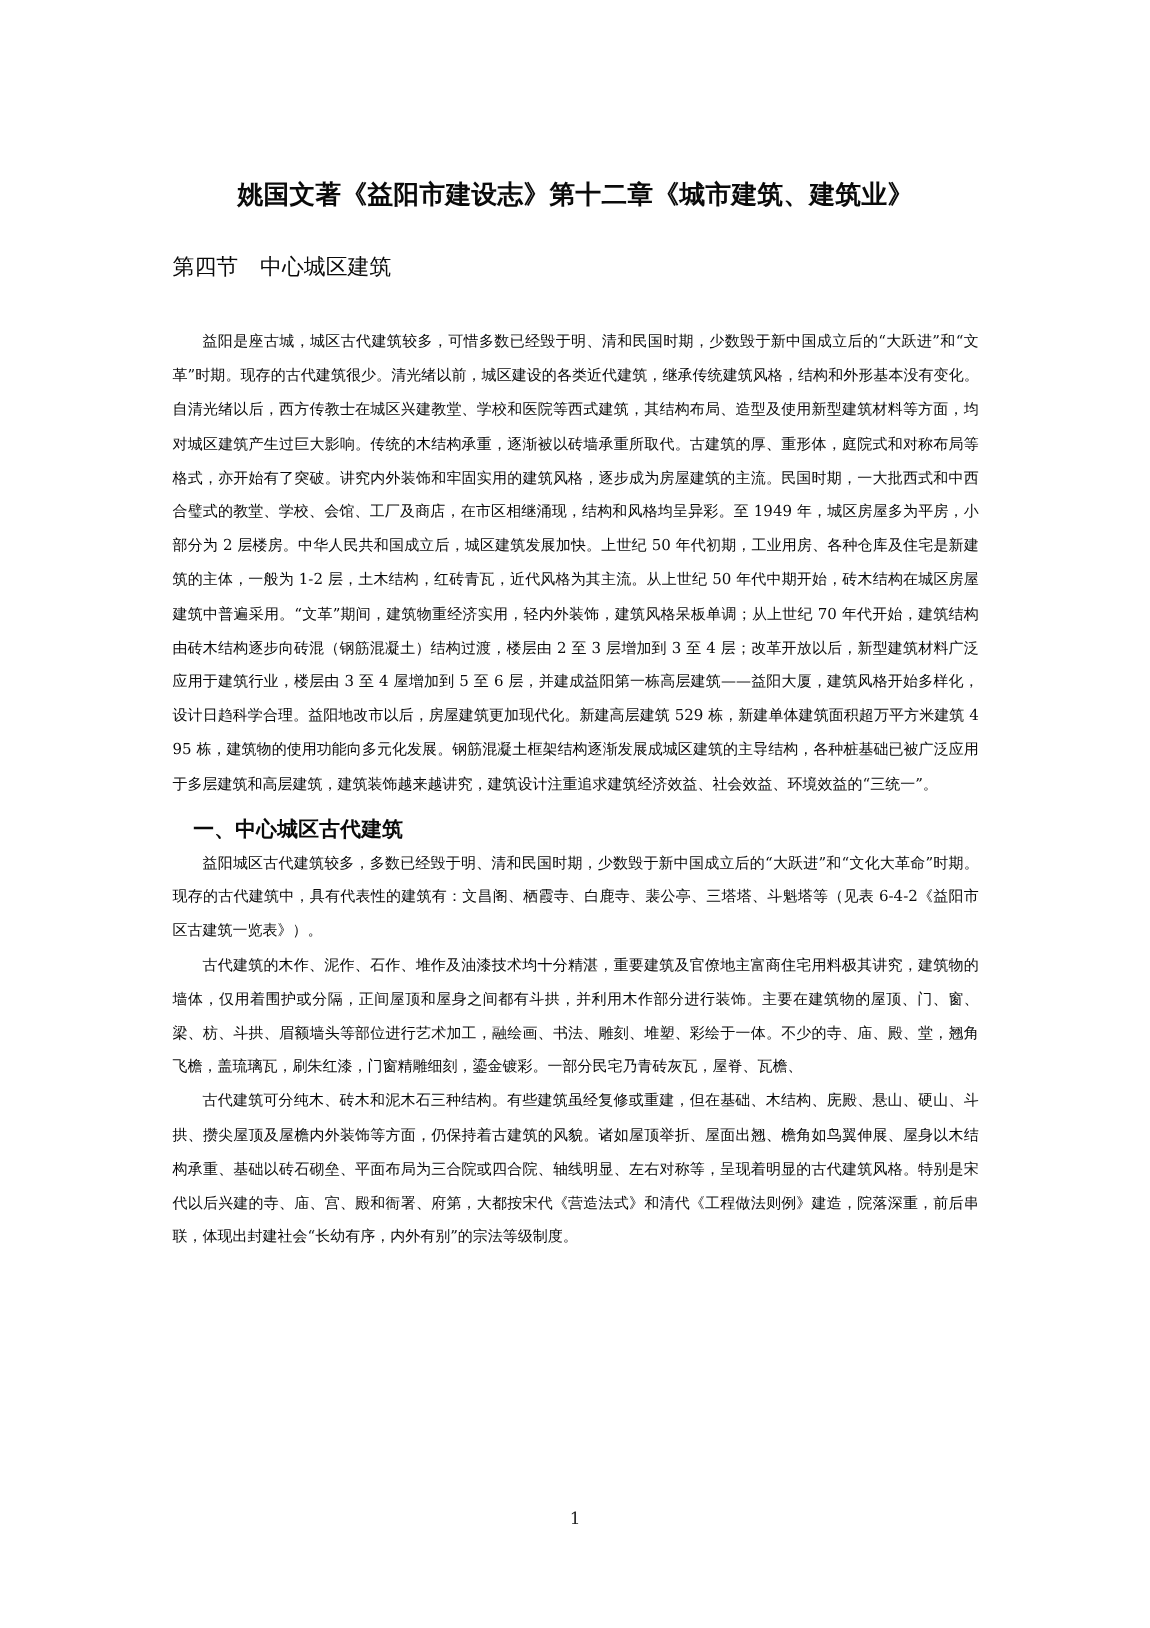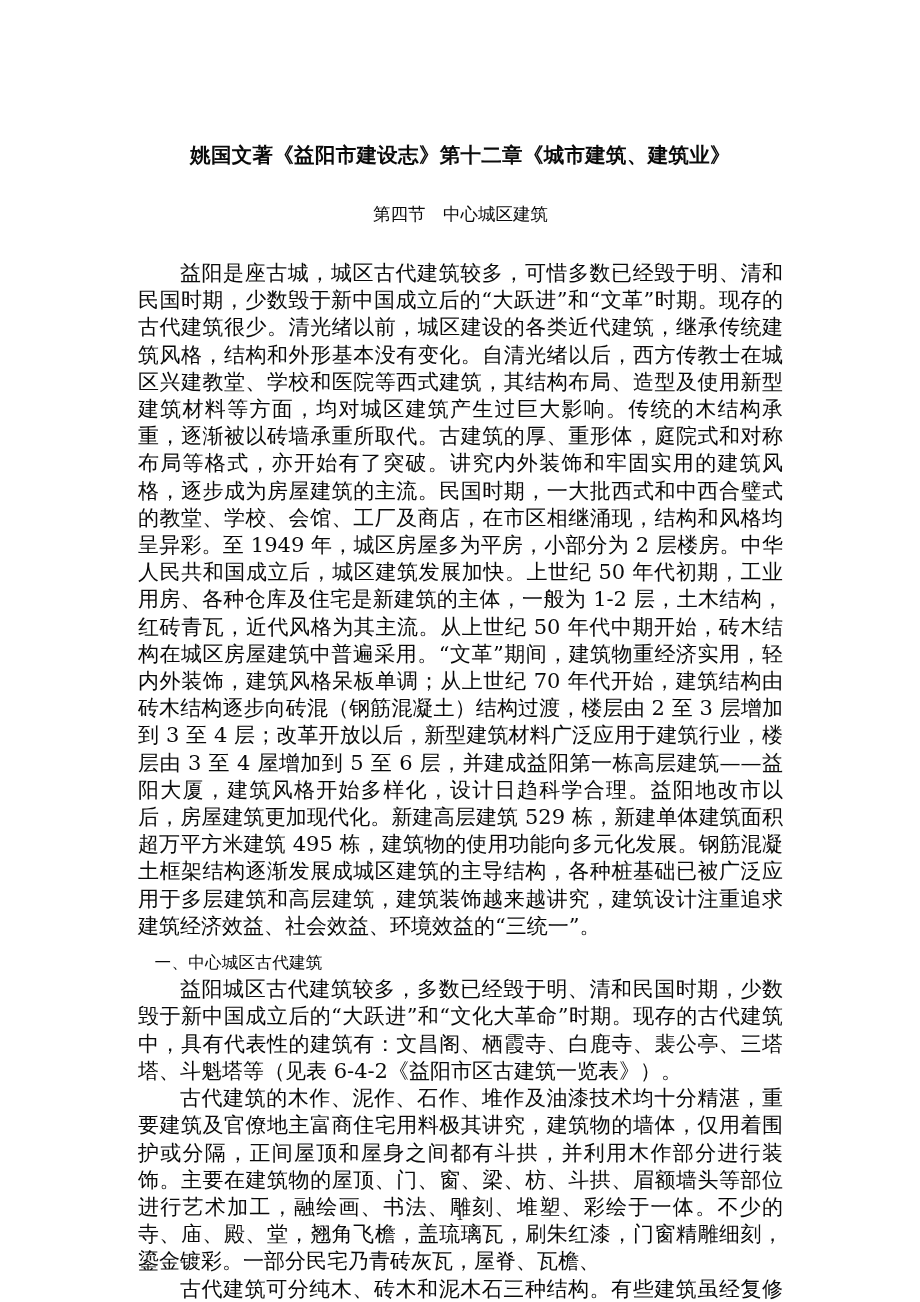--- a/index.html
+++ b/index.html
@@ -34,39 +34,38 @@
     font-weight: bold;
     text-align: center;
     letter-spacing: 0.3px;
     line-height: 30px;
     margin: 0 0 0 0;
     white-space: nowrap;
   }
   .doc-subtitle {
     font-size: 17.5px;
     font-weight: normal;
-    text-align: center;
     line-height: 28px;
     margin: 30px 0 0 0;
   }
   p.body-text {
-    font-size: 21px;
+    font-size: 12px;
     line-height: 27.2px;
     margin: 0;
     text-align: justify;
     text-justify: inter-ideograph;
     text-indent: 2em;
     word-break: break-all;
   }
   p.first-para {
     margin-top: 32px;
   }
   .section-heading {
     font-size: 16.6px;
-    font-weight: normal;
+    font-weight: bold;
     line-height: 27.2px;
     margin: 9px 0 0 0;
     text-indent: 1em;
     letter-spacing: 0.2px;
   }
   .page-number {
     position: absolute;
     left: 0;
     top: 1206px;
     width: 920px;

